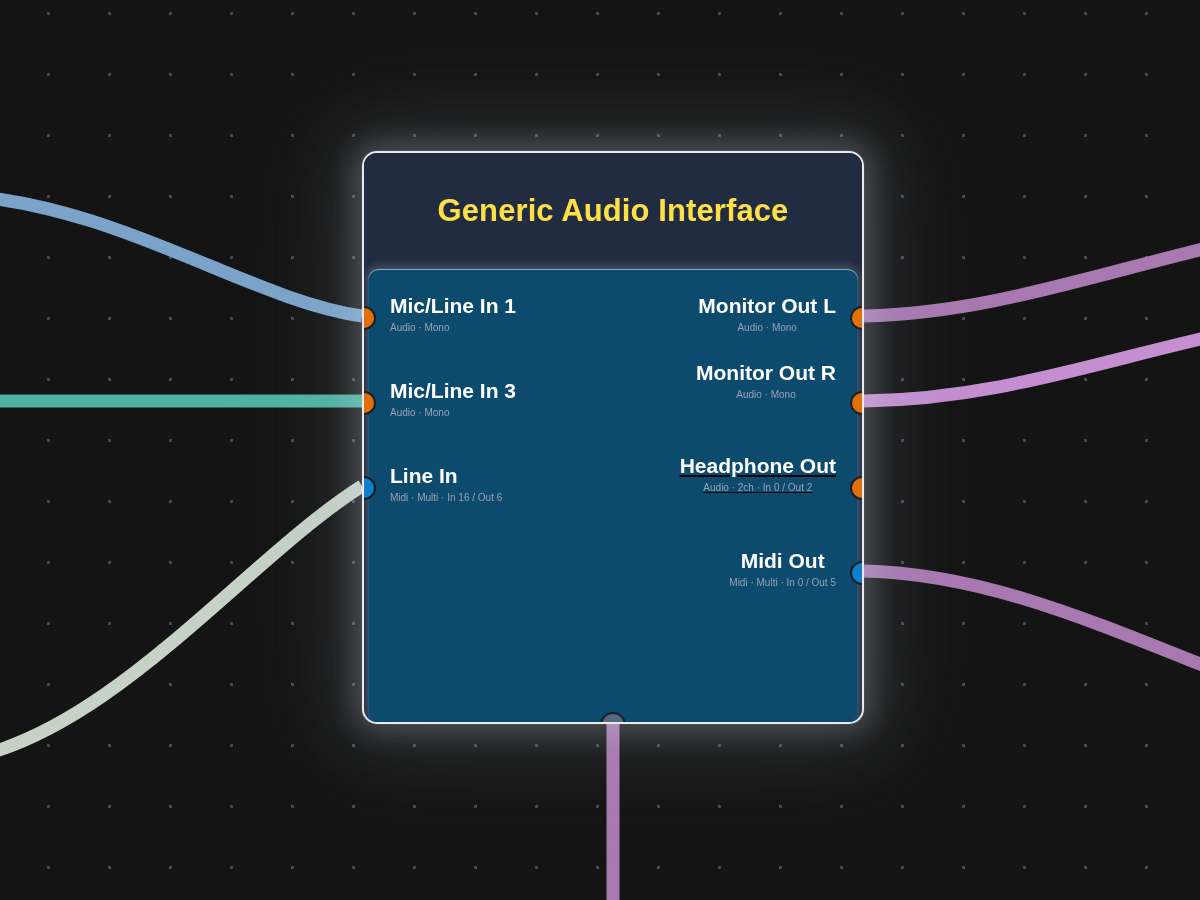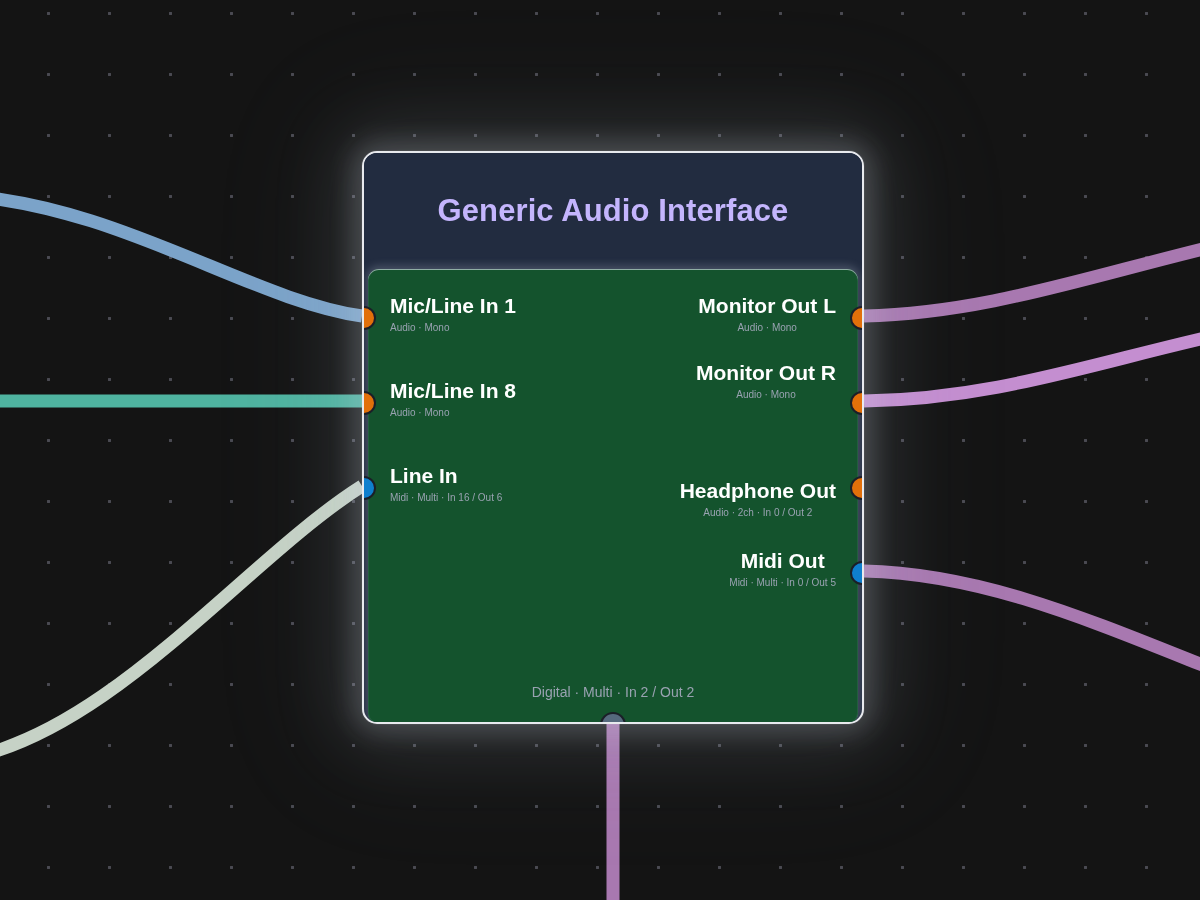--- a/index.html
+++ b/index.html
@@ -54,30 +54,30 @@
     height: 116px;
     display: flex;
     align-items: center;
     justify-content: center;
     background: #222c40;
   }
 
   .node-title {
     font-size: 31px;
     font-weight: bold;
-    color: #c4b5fd;
+    color: #fde047;
     letter-spacing: .1px;
   }
 
   .node-body {
     position: relative;
     height: 455px;
     margin: 0 4px 4px 4px;
     border-radius: 11px;
-    background: #14532d;
+    background: #0c4a6e;
     box-shadow:
       inset 0 1px 0 rgba(235,240,248,.55),
       inset 0 0 0 1px rgba(180,195,220,.10),
       0 -1px 9px 2px rgba(220,228,242,.22);
   }
 
   
   .port-row {
     position: absolute;
     display: flex;
@@ -154,49 +154,48 @@
     </div>
 
     <div class="node-body">
 
       <div id="ports-in">
           <div class="port-row in" style="top: 25px;">
             <div class="port-label">Mic/Line In 1</div>
             <div class="port-sub">Audio · Mono</div>
           </div>
           <div class="port-row in" style="top: 110px;">
-            <div class="port-label">Mic/Line In 8</div>
+            <div class="port-label">Mic/Line In 3</div>
             <div class="port-sub">Audio · Mono</div>
           </div>
           <div class="port-row in" style="top: 195px;">
             <div class="port-label">Line In</div>
             <div class="port-sub">Midi · Multi · In 16 / Out 6</div>
           </div>
         </div>
       <div id="ports-out">
           <div class="port-row out" style="top: 25px;">
             <div class="port-label">Monitor Out L</div>
             <div class="port-sub">Audio · Mono</div>
           </div>
           <div class="port-row out" style="top: 92px;">
             <div class="port-label">Monitor Out R</div>
             <div class="port-sub">Audio · Mono</div>
           </div>
-          <div class="port-row out" style="top: 210px;">
+          <div class="port-row out" style="top: 185px; text-decoration: underline;">
             <div class="port-label">Headphone Out</div>
             <div class="port-sub">Audio · 2ch · In 0 / Out 2</div>
           </div>
           <div class="port-row out" style="top: 280px; margin-left: 28px;">
             <div class="port-label">Midi Out</div>
             <div class="port-sub">Midi · Multi · In 0 / Out 5</div>
           </div>
         </div>
 
       <div class="usb-block">
-        <div class="usb-sub">Digital · Multi · In 2 / Out 2</div>
       </div>
 
     </div>
 
     <div id="dots">
         <div class="dot audio" style="background: rgb(226, 112, 10); top: 153px; left: -12px;"></div>
         <div class="dot audio" style="background: rgb(226, 112, 10); top: 238px; left: -12px;"></div>
         <div class="dot midi" style="background: rgb(15, 127, 206); top: 323px; left: -12px;"></div>
         <div class="dot audio" style="background: rgb(226, 112, 10); top: 153px; right: -12px;"></div>
         <div class="dot audio" style="background: rgb(226, 112, 10); top: 238px; right: -12px;"></div>

